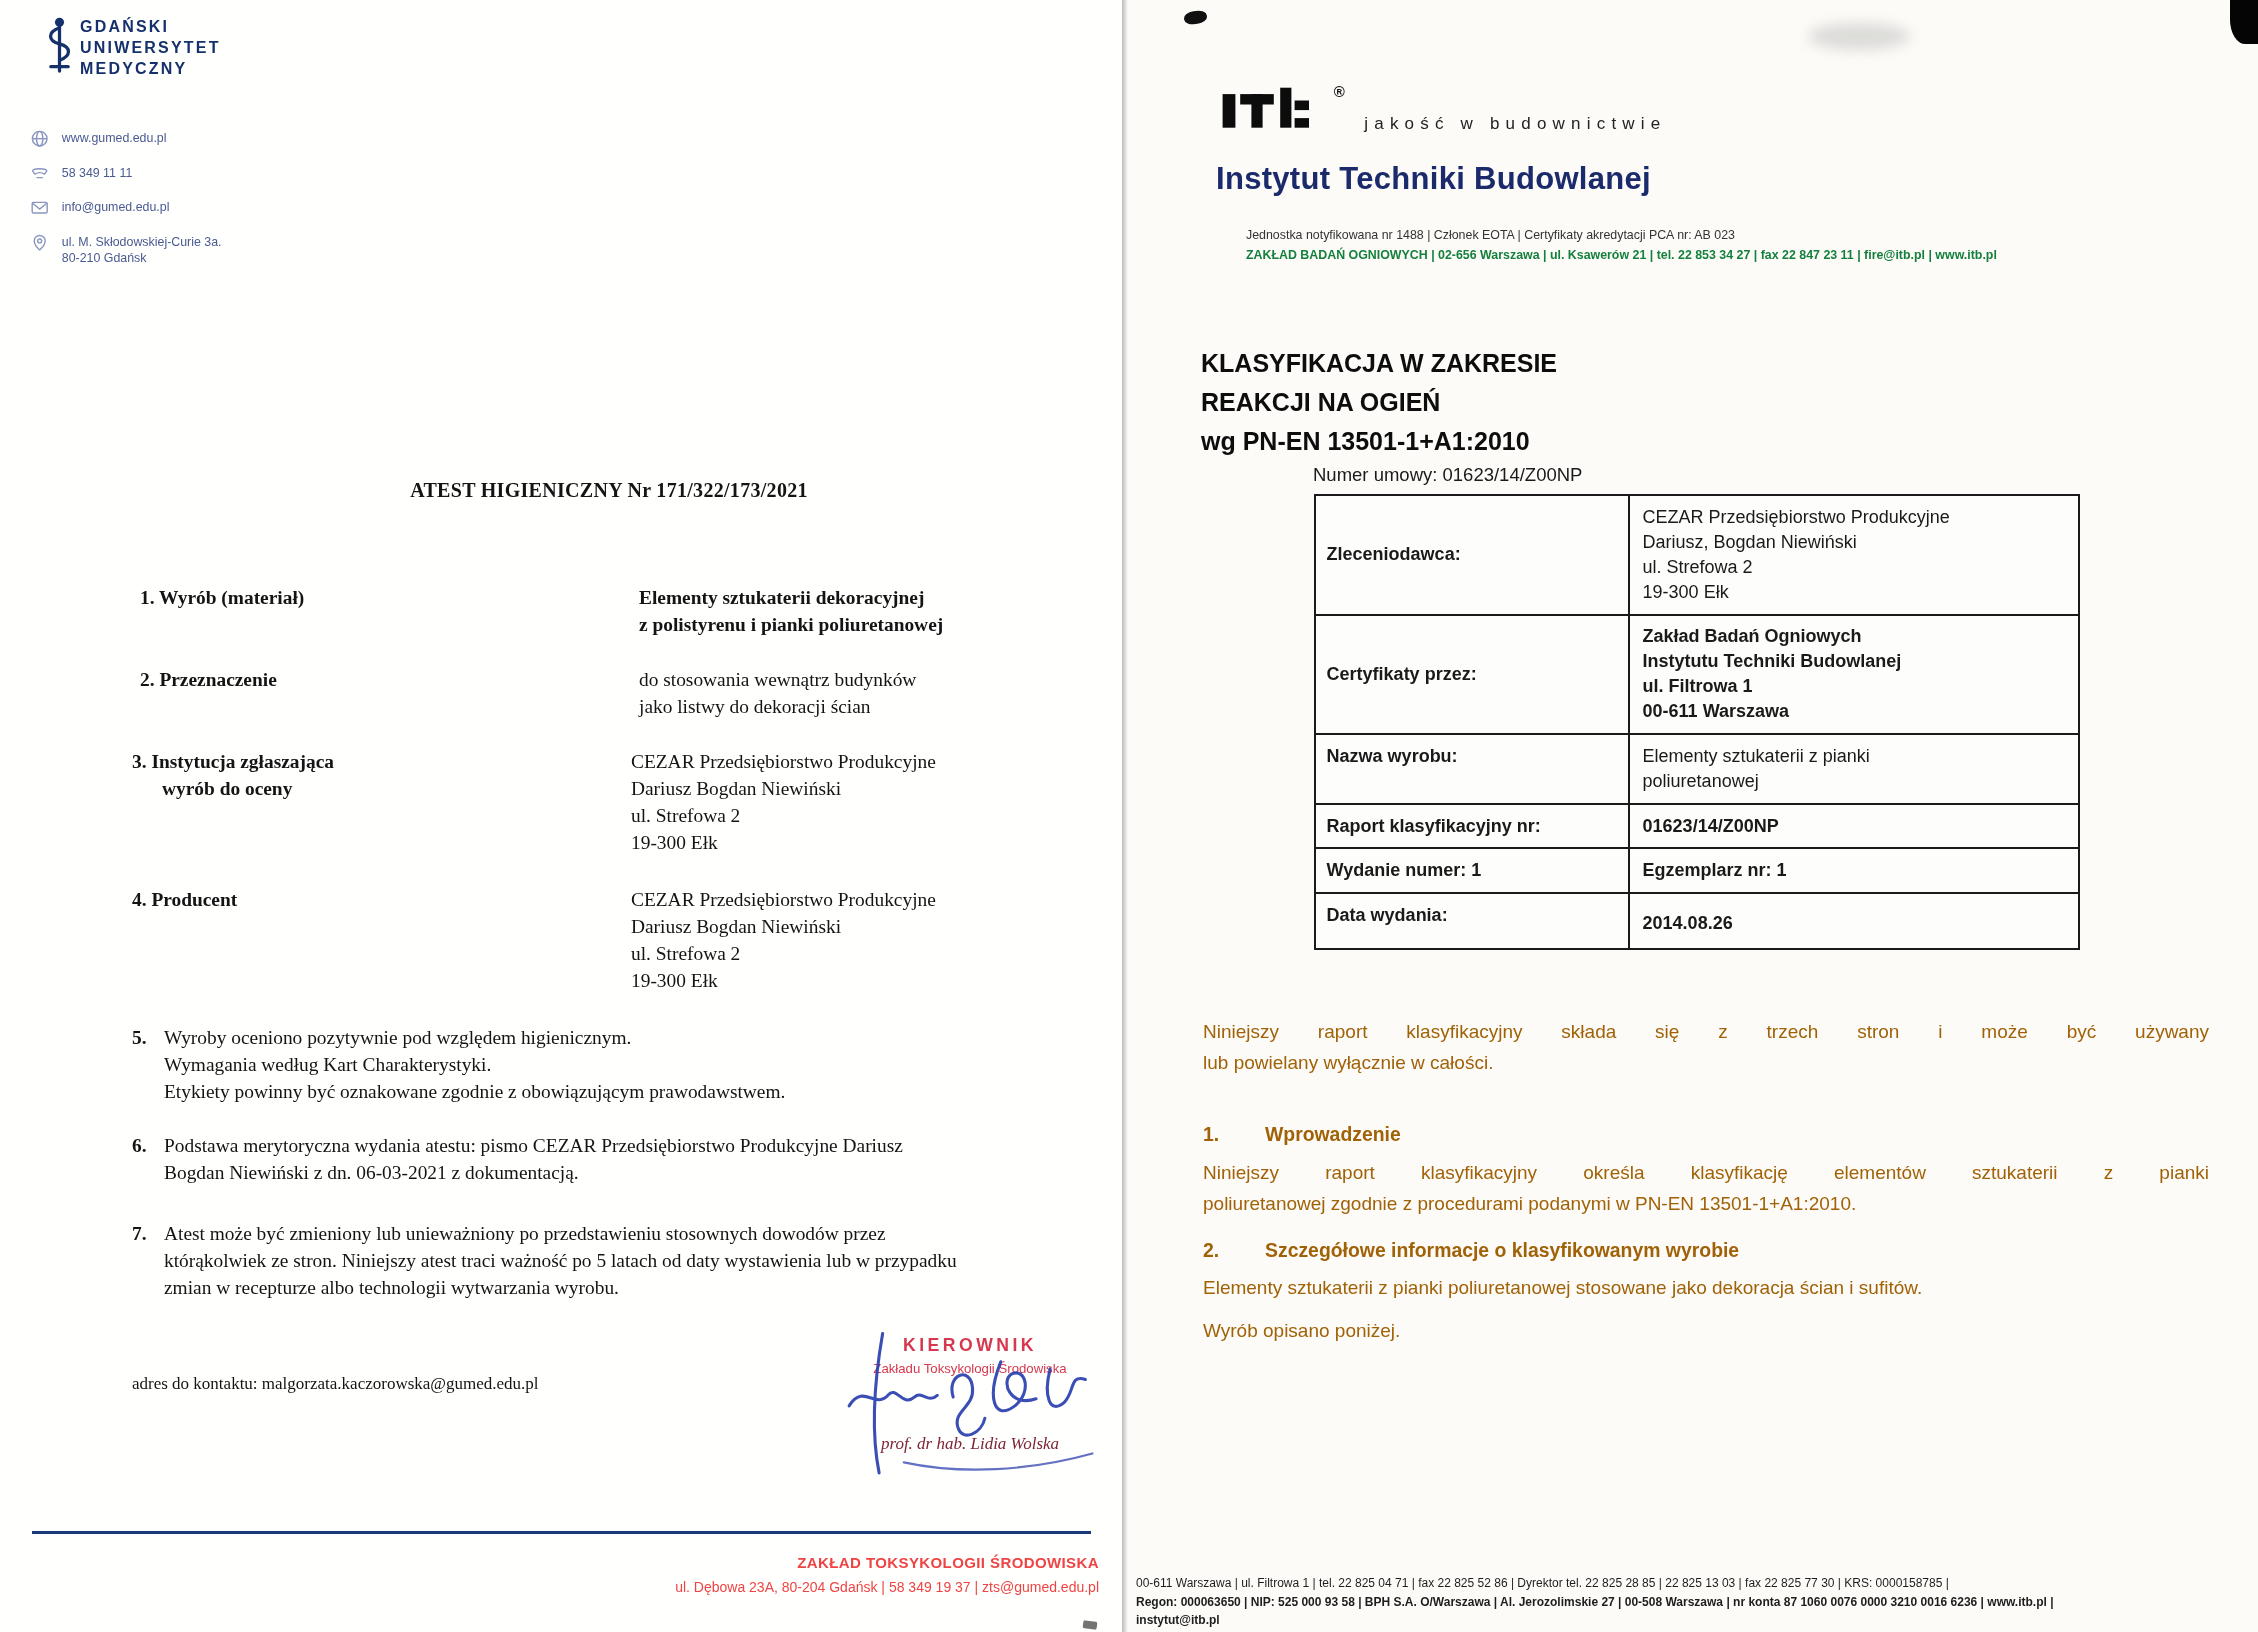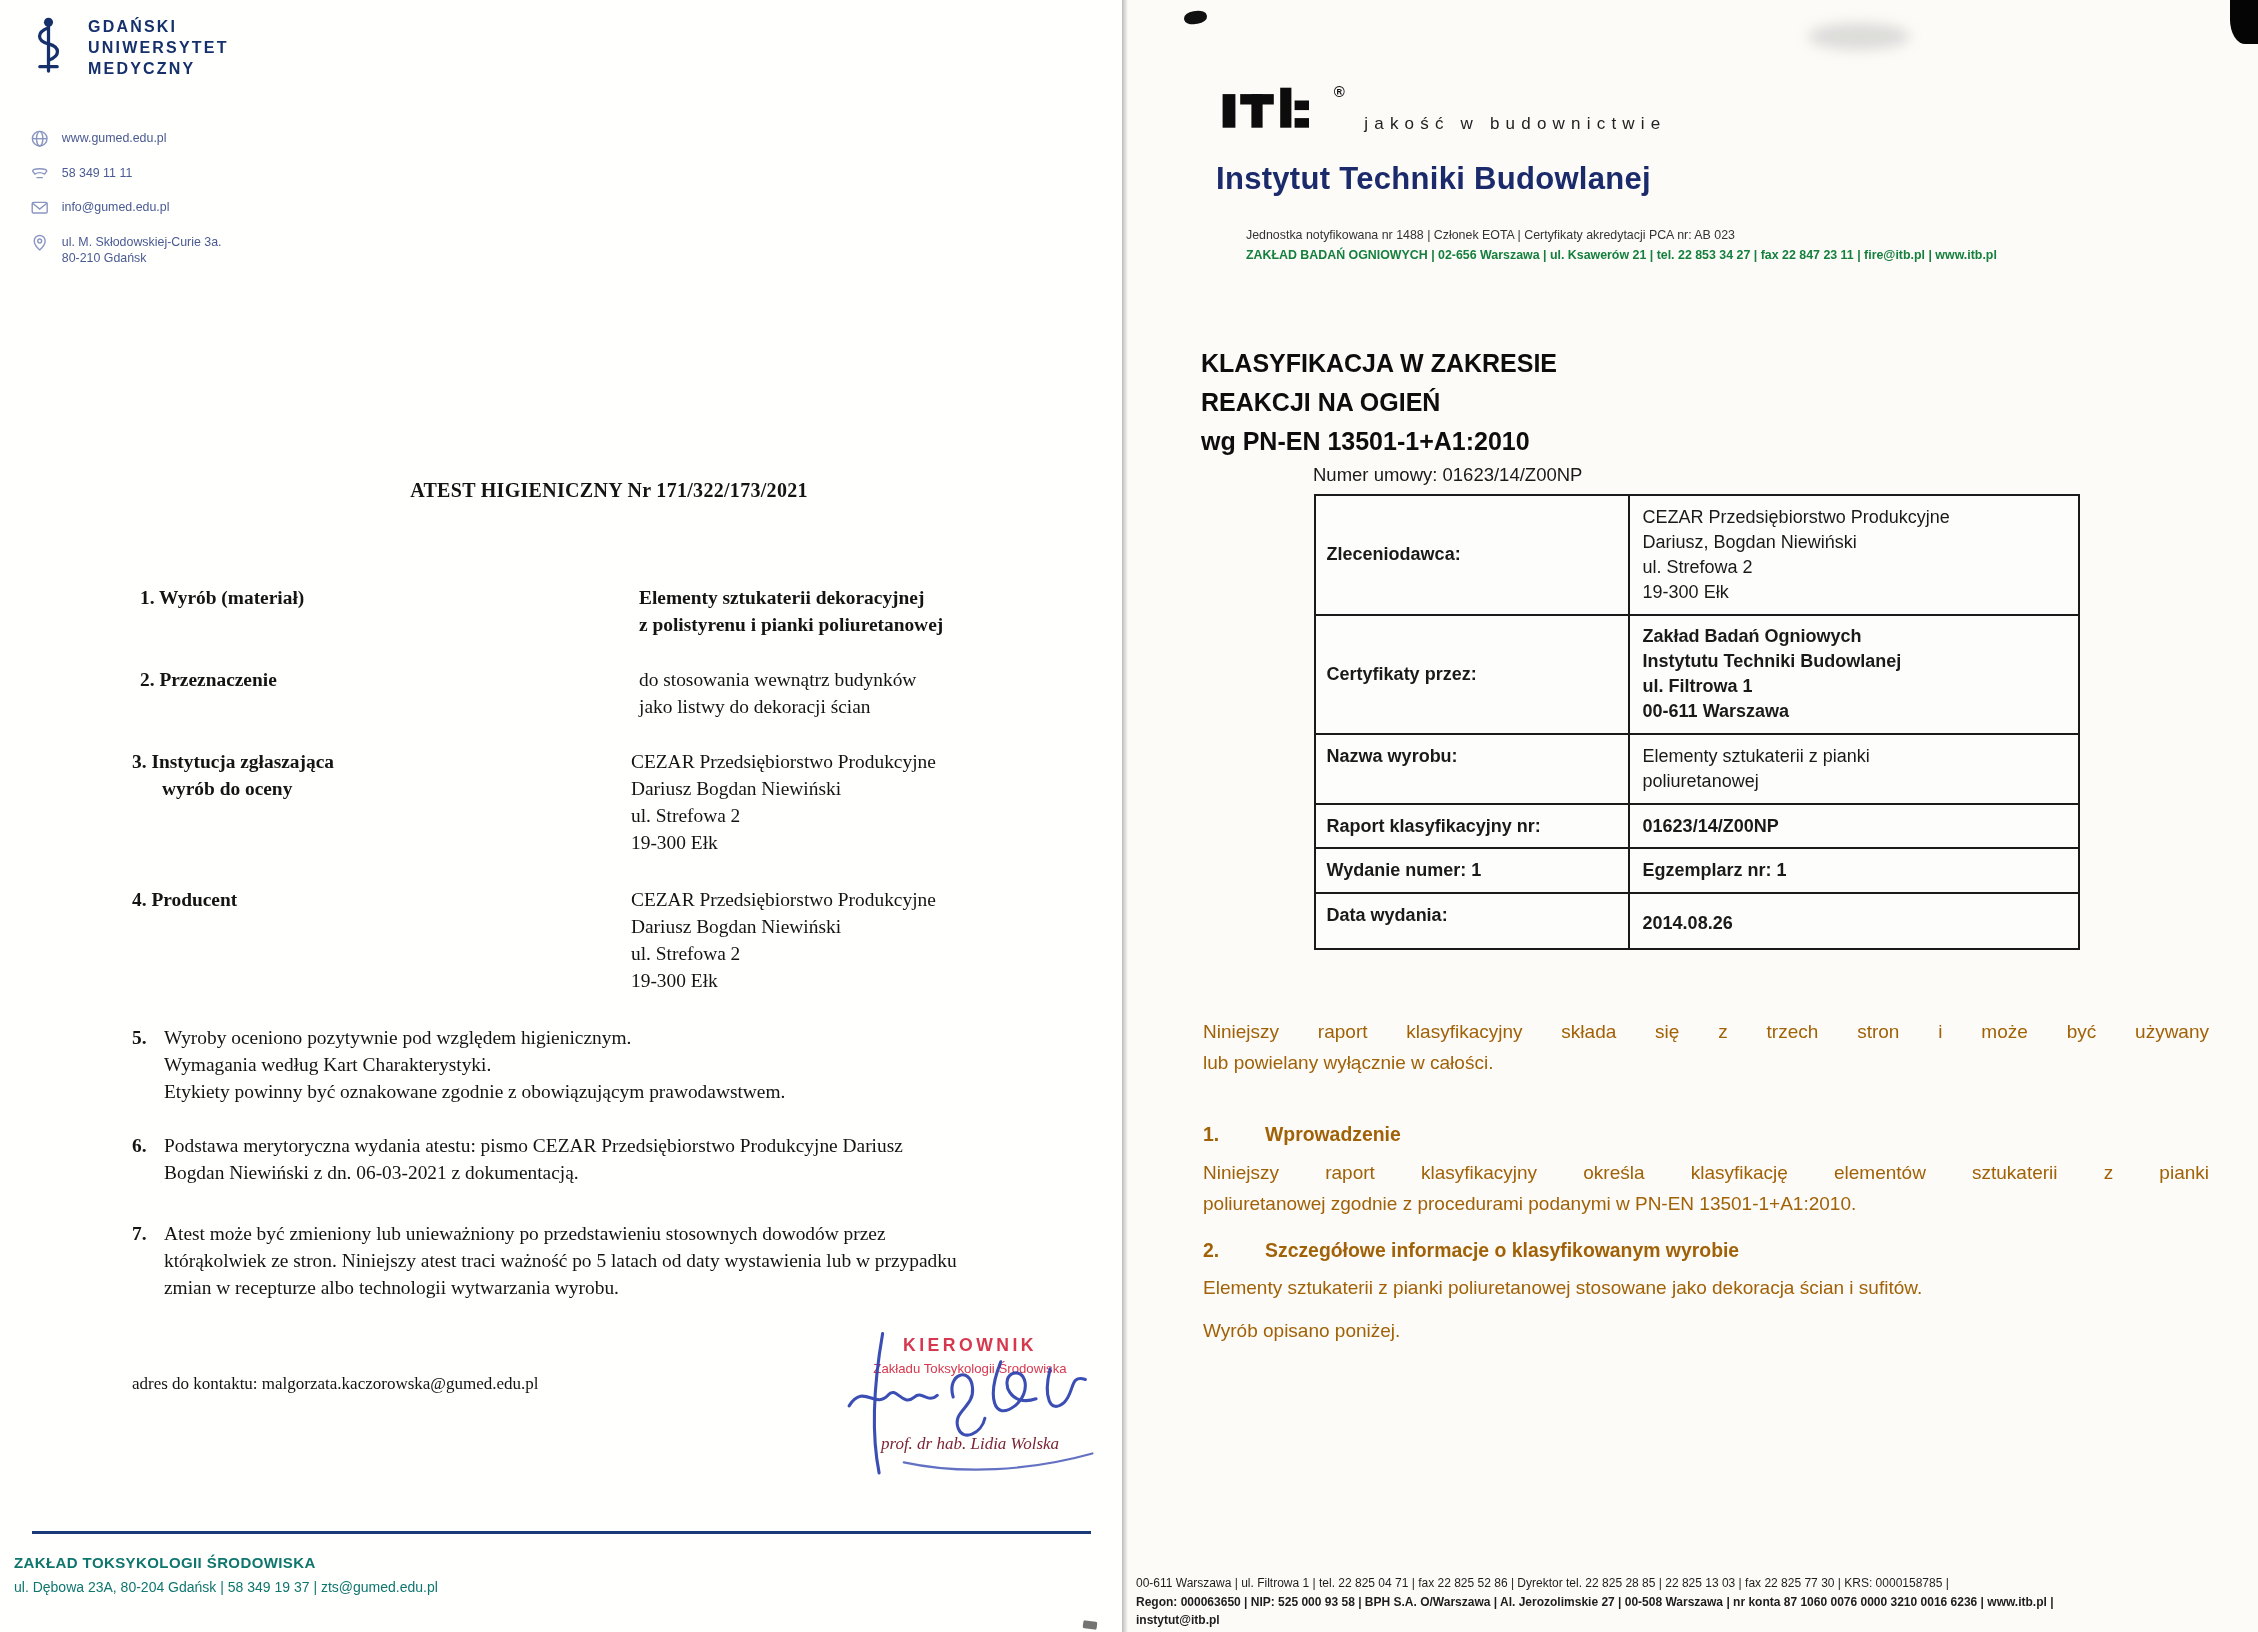--- a/index.html
+++ b/index.html
@@ -5,21 +5,21 @@
   html,body{margin:0;padding:0;background:#dcdcdc;}
   .canvas{position:relative;width:2258px;height:1633px;background:#fff;overflow:hidden;
           font-family:"Liberation Serif", serif;color:#141414;}
   
   .page-left{position:absolute;left:0;top:0;width:1122px;height:1633px;background:#fffffe;}
   .page-right{position:absolute;left:1122px;top:0;width:1136px;height:1633px;background:#fcfbf8;
               font-family:"Liberation Sans", sans-serif;color:#1a1a1a;}
   .page-right::before{content:'';position:absolute;left:0;top:0;bottom:0;width:6.2px;
               background:linear-gradient(90deg, rgba(70,70,70,.35), rgba(0,0,0,0));}
   
-  .gumed-logo{position:absolute;left:29px;top:14px;display:flex;gap:20px;align-items:flex-start;}
+  .gumed-logo{position:absolute;left:40px;top:14px;display:flex;gap:1px;align-items:flex-start;}
   .gumed-name{font-family:"Liberation Sans",sans-serif;font-weight:bold;font-size:16px;
               letter-spacing:2.2px;color:#15306b;line-height:21px;padding-top:1.8px;}
   .contacts{position:absolute;left:30px;top:131px;font-family:"Liberation Sans",sans-serif;
             font-size:12.4px;color:#4a5a92;}
   .contact-item{display:flex;gap:12.4px;align-items:flex-start;margin-bottom:14px;}
   .contact-item svg{flex:0 0 auto;margin-top:-1.8px;}
   .addr2{margin-top:2.6px;}
   
   .ref-row{position:absolute;left:132px;top:284px;width:946px;display:flex;
            justify-content:space-between;font-size:18.5px;}
@@ -39,22 +39,22 @@
   .contact-line{position:absolute;left:132px;top:1374px;font-size:17px;}
   
   .signature{position:absolute;left:820px;top:1335px;width:300px;text-align:center;}
   .sig-role{font-family:"Liberation Sans",sans-serif;font-weight:bold;font-size:17.6px;
             letter-spacing:3.5px;color:#d6384f;}
   .sig-unit{font-family:"Liberation Sans",sans-serif;font-size:13.2px;color:#d6384f;margin-top:5.3px;}
   .sig-name{font-style:italic;font-size:17px;color:#7c2433;margin-top:58px;}
   .sig-scribble{position:absolute;left:798px;top:1321px;pointer-events:none;}
   
   .footer-rule{position:absolute;left:32px;top:1531px;width:1059px;height:2.6px;background:#1b3a7a;}
-  .footer-left{position:absolute;left:14px;top:1554px;width:1085px;text-align:left;
-            font-family:"Liberation Sans",sans-serif;color:#0f766e;}
+  .footer-left{position:absolute;left:14px;top:1554px;width:1085px;text-align:right;
+            font-family:"Liberation Sans",sans-serif;color:#ef4444;}
   .footer-left .f1{font-weight:bold;font-size:15px;letter-spacing:0.4px;}
   .footer-left .f2{font-size:14px;margin-top:8px;}
   
   .art{position:absolute;}
   .art-a{left:62px;top:10.6px;width:23px;height:13.2px;background:#101010;border-radius:45%;transform:rotate(-8deg);}
   .art-b{right:0;top:0;width:28px;height:44px;background:#050505;border-radius:0 0 0 55%;}
   .art-c{left:686px;top:23px;width:102px;height:26.5px;background:rgba(110,110,110,.22);filter:blur(6.2px);border-radius:50%;}
   .art-bottom{position:absolute;left:1083px;top:1621px;width:14px;height:8px;background:#2a2a2a;
               opacity:.65;transform:rotate(7deg);border-radius:1.8px;}
   

